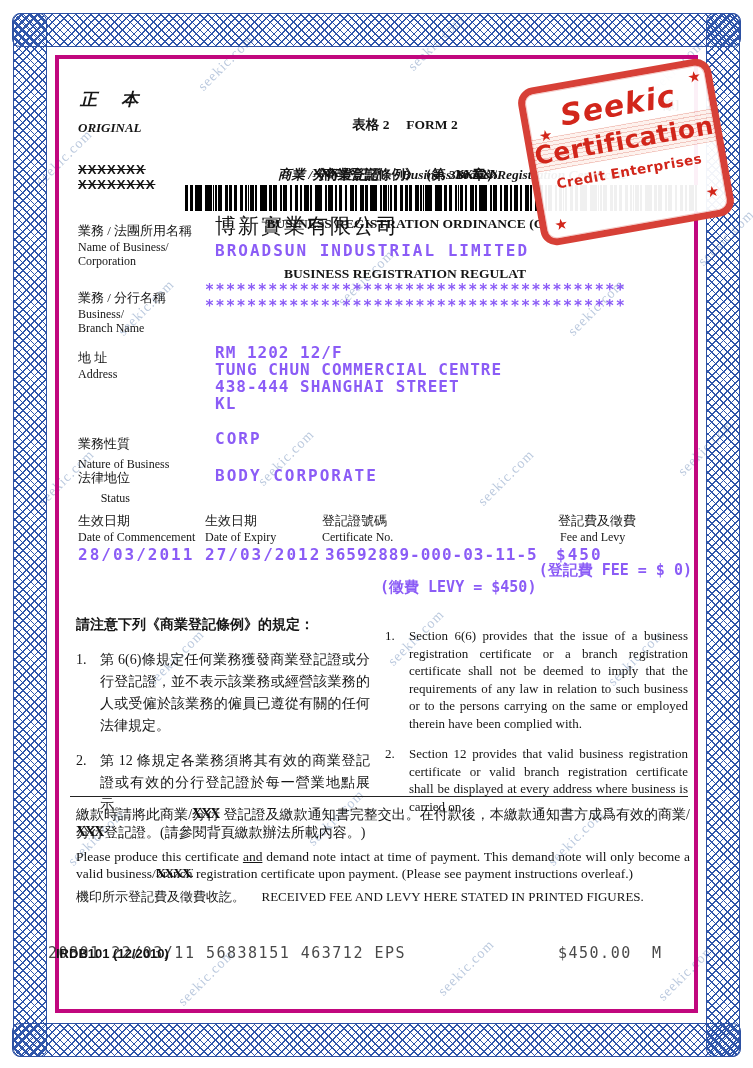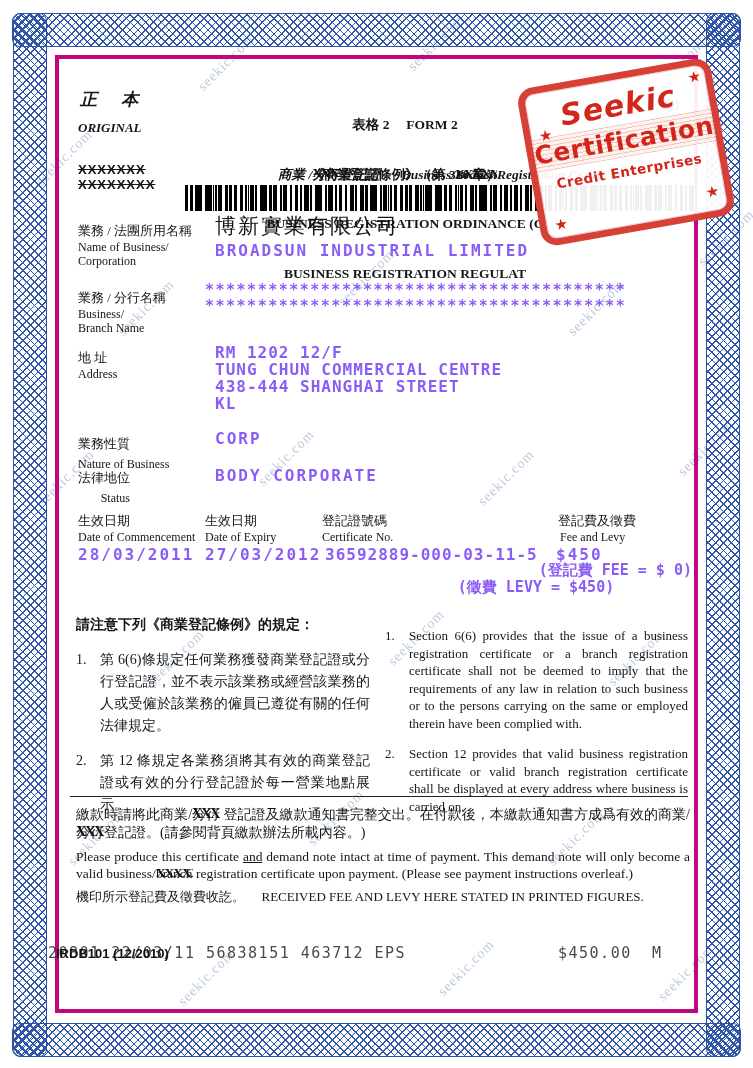--- a/index.html
+++ b/index.html
@@ -225,21 +225,21 @@
     <div class="abs lbl-en" style="left:205px;top:530px;">Date of Expiry</div>
     <div class="abs lbl-en" style="left:322px;top:530px;">Certificate No.</div>
     <div class="abs lbl-en" style="left:560px;top:530px;">Fee and Levy</div>
 
     <div class="abs mono val-mono" style="left:78px;top:545px;">28/03/2011</div>
     <div class="abs mono val-mono" style="left:205px;top:545px;">27/03/2012</div>
     <div class="abs mono val-mono" style="left:325px;top:545px;letter-spacing:1px;">36592889-000-03-11-5</div>
     <div class="abs mono val-mono" style="left:556px;top:545px;">$450</div>
 
     <div class="abs mono" style="left:380px;top:561px;width:312px;text-align:right;font-size:15px;font-weight:600;">(登記費 FEE = $  0)</div>
-    <div class="abs mono" style="left:380px;top:578px;width:312px;text-align:center;font-size:15px;font-weight:600;">(徵費 LEVY = $450)</div>
+    <div class="abs mono" style="left:380px;top:578px;width:312px;text-align:left;font-size:15px;font-weight:600;">(徵費 LEVY = $450)</div>
 
     <div class="abs notes-col zh-notes" style="left:76px;top:614px;width:294px;">
       <div class="hd">請注意下列《商業登記條例》的規定：</div>
       <div class="note-item">
         <span class="num">1.</span>
         <span class="txt">第 6(6)條規定任何業務獲發商業登記證或分行登記證，並不表示該業務或經營該業務的人或受僱於該業務的僱員已遵從有關的任何法律規定。</span>
       </div>
       <div class="note-item">
         <span class="num">2.</span>
         <span class="txt">第 12 條規定各業務須將其有效的商業登記證或有效的分行登記證於每一營業地點展示。</span>

